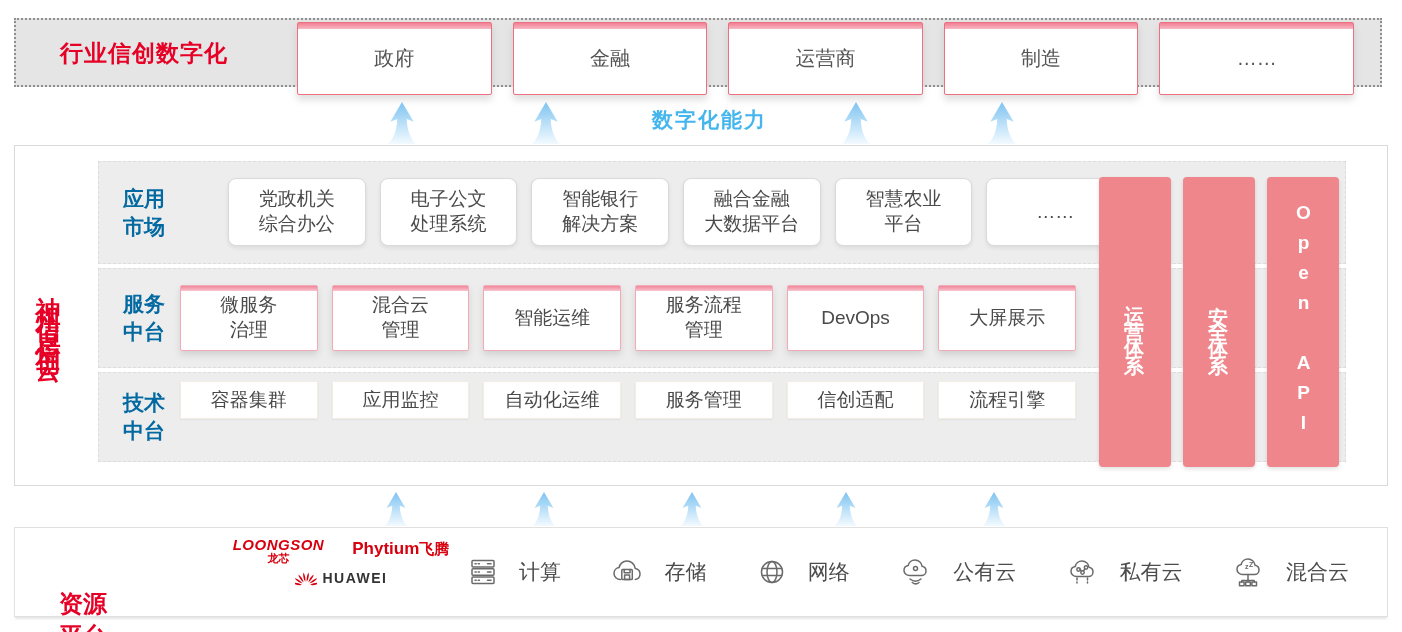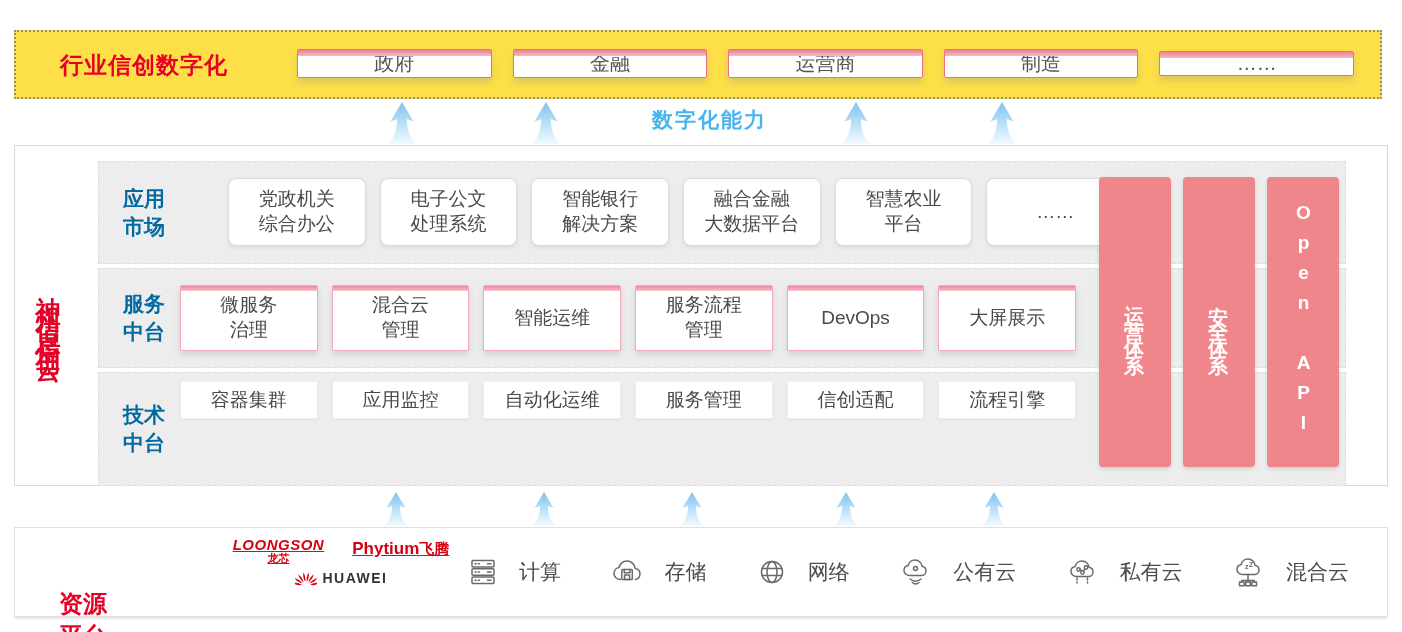--- a/index.html
+++ b/index.html
@@ -4,30 +4,30 @@
 <style>
   html,body{margin:0;padding:0;}
   body{
     width:1402px;height:632px;position:relative;background:#ffffff;overflow:hidden;
     font-family:"Liberation Sans","DejaVu Sans",sans-serif;color:#4a4a4a;
   }
   .abs{position:absolute;}
 
   
   .top-band{
-    left:14px;top:30px;width:1368px;height:69px;
-    border:2px dotted #8f8f8f;background:#fde047;box-sizing:border-box;
+    left:14px;top:18px;width:1368px;height:69px;
+    border:2px dotted #8f8f8f;background:#e5e5e5;box-sizing:border-box;
   }
   .top-band-label{
     position:absolute;left:44px;top:50%;transform:translateY(-50%);
     font-size:23px;font-weight:bold;color:#e60026;letter-spacing:1px;white-space:nowrap;
   }
   .ind-boxes{
-    position:absolute;left:281px;right:26px;top:2px;height:58px;
-    display:flex;gap:21px;align-items:center;
+    position:absolute;left:281px;right:26px;top:2px;height:73px;
+    display:flex;gap:21px;
   }
   .ind-box{
     flex:1;position:relative;background:#fff;border:1px solid #ef6e80;border-radius:2px;
     box-shadow:0 5px 7px rgba(140,140,140,.28);
     display:flex;align-items:center;justify-content:center;
     font-size:20px;color:#545454;
   }
   .ind-box::before{
     content:"";position:absolute;top:0;left:0;right:0;height:6px;
     background:linear-gradient(180deg,#ef7f93,#f8b9c4);
@@ -51,21 +51,21 @@
     writing-mode:vertical-rl;text-orientation:upright;
     font-size:25px;font-weight:bold;color:#e60026;letter-spacing:11px;
     display:flex;align-items:center;justify-content:center;
   }
   .plat-row{
     position:absolute;left:83px;width:1248px;
     background:#ededed;border:1px dashed #dcdcdc;box-sizing:border-box;
   }
   .row-app{top:15px;height:103px;}
   .row-svc{top:122px;height:100px;}
-  .row-tech{top:226px;height:114px;}
+  .row-tech{top:226px;height:90px;}
   .row-label{
     position:absolute;left:14px;top:50%;transform:translateY(-50%);width:62px;
     font-size:21px;font-weight:bold;color:#0369a1;line-height:1.35;
     white-space:pre-line;text-align:center;
   }
   .box-strip{display:flex;gap:14px;position:absolute;left:81px;width:896px;}
   .row-app .box-strip{top:16px;height:68px;padding-left:48px;}
   .row-svc .box-strip{top:16px;height:66px;}
   .strip-a{top:8px;height:38px;}
   .strip-b{top:52px;height:38px;}
@@ -98,21 +98,21 @@
     border:1px solid #e0e0e0;background:#fff;box-sizing:border-box;
     box-shadow:0 3px 2px -1px rgba(0,0,0,.10);
   }
   .res-label{
     position:absolute;left:44px;top:50%;transform:translateY(-50%);
     font-size:24px;font-weight:bold;color:#e60026;line-height:1.35;
     white-space:pre-line;
     margin-top:48px;
   }
   .vendors{position:absolute;left:186px;top:8px;width:280px;}
-  .vendor-row1{display:flex;align-items:flex-start;justify-content:center;gap:28px;text-decoration:underline;}
+  .vendor-row1{display:flex;align-items:flex-start;justify-content:center;gap:28px;}
   .vendor-row2{display:flex;align-items:flex-start;justify-content:center;gap:6px;margin-top:4px;}
   .loongson{display:flex;flex-direction:column;align-items:center;color:#d7000f;}
   .loongson-name{font-style:italic;font-weight:900;font-size:15px;letter-spacing:.5px;}
   .loongson-sub{font-size:11px;font-weight:bold;margin-top:-2px;}
   .phytium{display:flex;align-items:baseline;color:#d7000f;margin-top:3px;}
   .phytium-name{font-weight:bold;font-size:17px;}
   .phytium-sub{font-weight:bold;font-size:15px;}
   .huawei-name{font-weight:bold;font-size:14px;letter-spacing:1.5px;color:#333;}
 
   .res-items{

